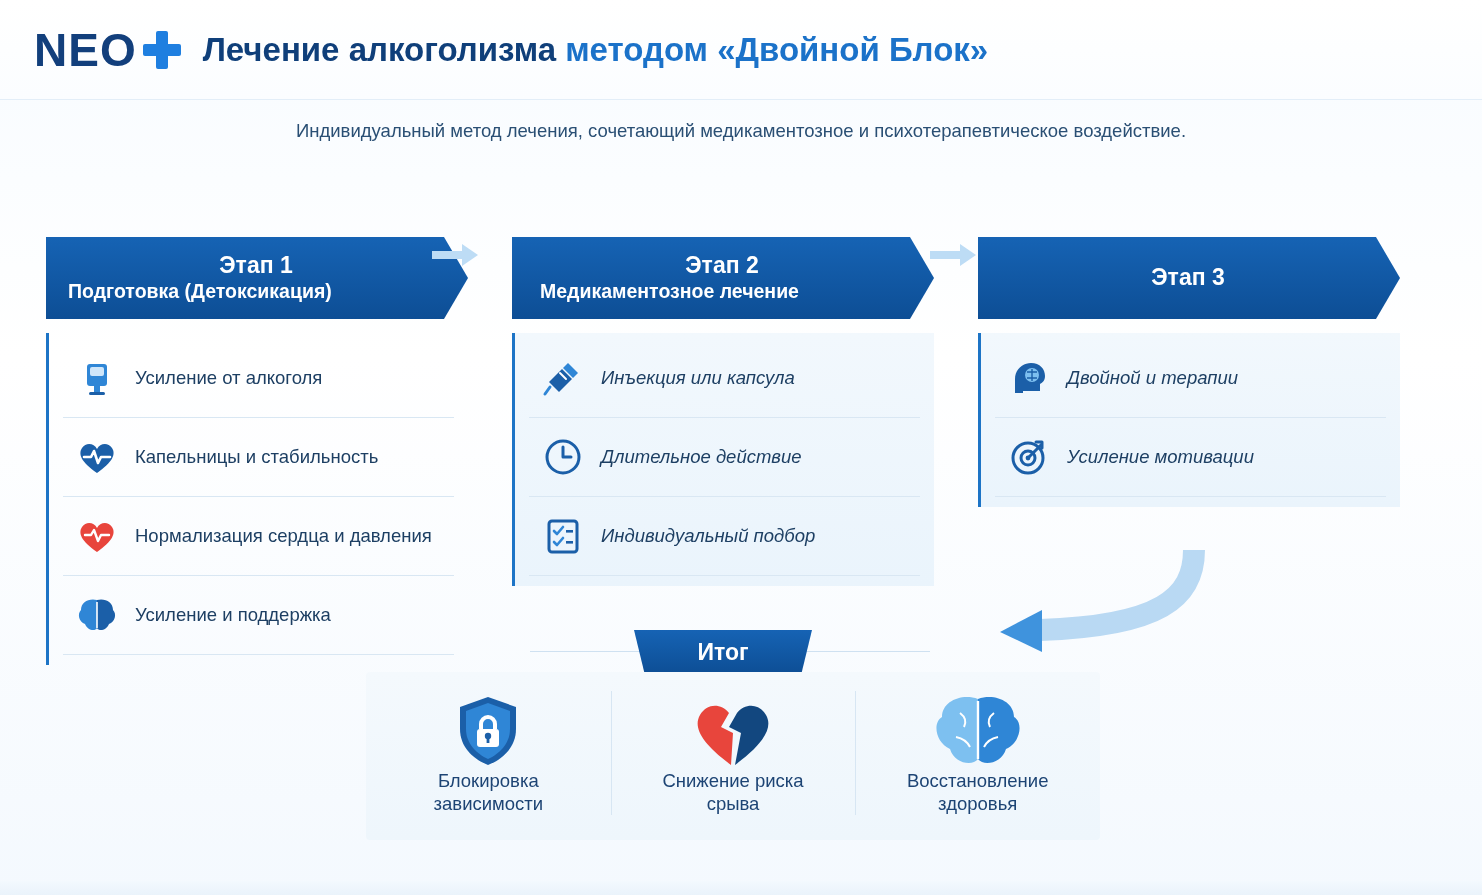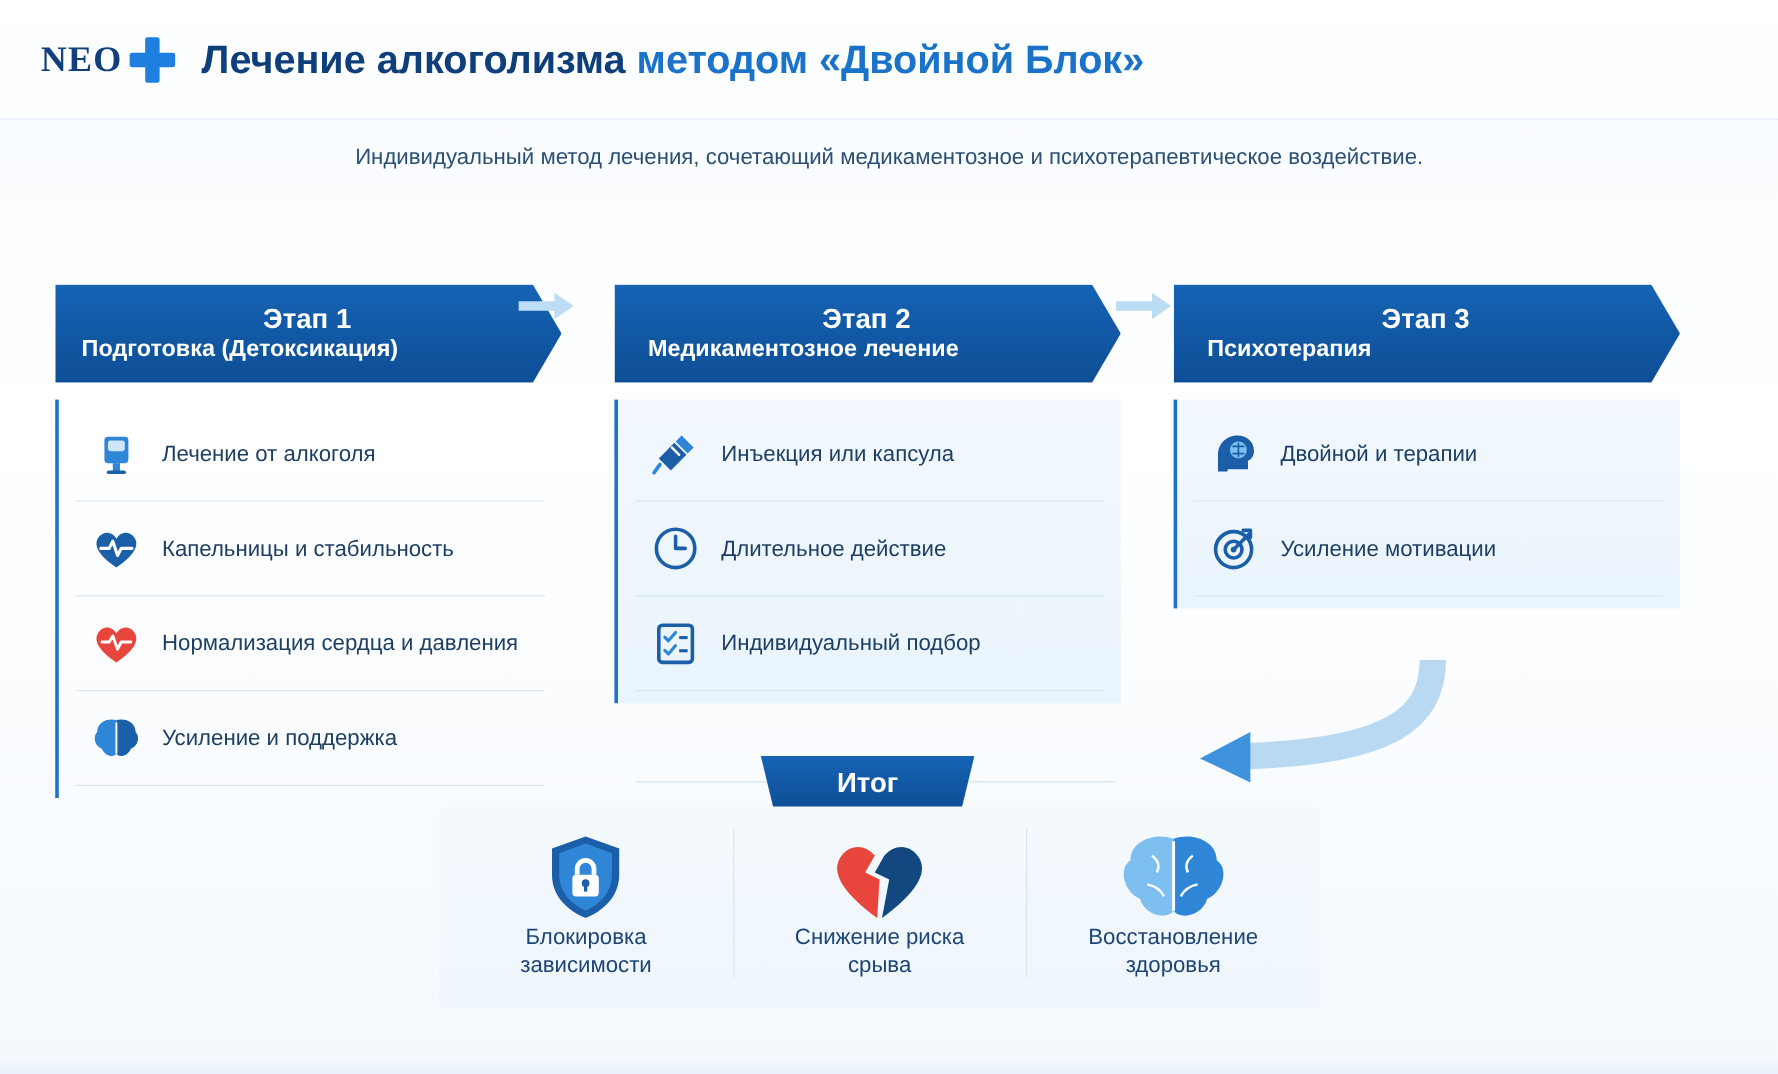--- a/index.html
+++ b/index.html
@@ -30,26 +30,26 @@
     display: flex;
     align-items: center;
     padding-left: 34px;
     box-sizing: border-box;
     border-bottom: 1px solid #e3eef8;
     background: linear-gradient(180deg,#ffffff 0%, #fbfdff 100%);
   }
   .logo {
     display: flex;
     align-items: center;
-    font-size: 30px;
+    font-size: 46px;
     font-weight: bold;
     letter-spacing: 1px;
     color: #123f7c;
     margin-right: 22px;
-    font-family: Liberation Serif, serif;
+    font-family: Liberation Sans, sans-serif;
   }
   .logo-plus {
     position: relative;
     width: 38px;
     height: 38px;
     margin-left: 6px;
   }
   .logo-plus:before, .logo-plus:after {
     content:"";
     position:absolute;
@@ -119,20 +119,21 @@
     box-sizing: border-box;
   }
   .stage-1 .stage-body {
     border-left: 3px solid #1d74c6;
     background: transparent;
     margin-left: 0;
   }
   .stage-2 .stage-body, .stage-3 .stage-body {
     background: linear-gradient(180deg,#f2f8fd 0%, #eaf4fc 100%);
     border-left: 3px solid #1d74c6;
+    font-style: italic;
   }
   .item {
     display: flex;
     align-items: center;
     gap: 16px;
     height: 78px;
     border-bottom: 1px solid #d9e7f3;
     padding-left: 12px;
   }
   .item:last-child { border-bottom: 1px solid #d9e7f3; }
@@ -266,21 +267,21 @@
       <div class="stage-body">
         <div class="item">
           <span class="ico">
             <svg width="40" height="40" viewBox="0 0 40 40">
               <rect x="10" y="6" width="20" height="22" rx="3" fill="#2f86d6"></rect>
               <rect x="13" y="9" width="14" height="9" rx="2" fill="#cfe6fa"></rect>
               <rect x="17" y="28" width="6" height="7" fill="#2f86d6"></rect>
               <rect x="12" y="34" width="16" height="3" rx="1.5" fill="#1b5fa8"></rect>
             </svg>
           </span>
-          <span class="txt">Лечение от алкоголя</span>
+          <span class="txt">Усиление от алкоголя</span>
         </div>
         <div class="item">
           <span class="ico">
             <svg width="42" height="38" viewBox="0 0 42 38">
               <path d="M21 35 C5 24 2 16 6 10 C10 4 18 5 21 11 C24 5 32 4 36 10 C40 16 37 24 21 35 Z" fill="#1b5fa8"></path>
               <path d="M8 19 H15 L18 13 L22 25 L25 19 H34" stroke="#ffffff" stroke-width="2.6" fill="none" stroke-linejoin="round" stroke-linecap="round"></path>
             </svg>
           </span>
           <span class="txt">Капельницы и стабильность</span>
         </div>
@@ -343,21 +344,20 @@
             </svg>
           </span>
           <span class="txt">Индивидуальный подбор</span>
         </div>
       </div>
     </div>
 
     <div class="stage stage-3">
       <div class="stage-head">
         <div class="num">Этап 3</div>
-        <div class="name">Психотерапия</div>
       </div>
       <div class="stage-body">
         <div class="item">
           <span class="ico">
             <svg width="44" height="42" viewBox="0 0 44 42">
               <path d="M8 36 V22 C8 12 16 6 24 6 C33 6 38 12 38 19 C38 24 35 26 33 27 V34 H16 V36 Z" fill="#1b5fa8"></path>
               <circle cx="25" cy="18" r="7" fill="#7dc0f0"></circle>
               <path d="M25 12 V24 M20 15 h10 M20 21 h10" stroke="#1b5fa8" stroke-width="1.4"></path>
             </svg>
           </span>

